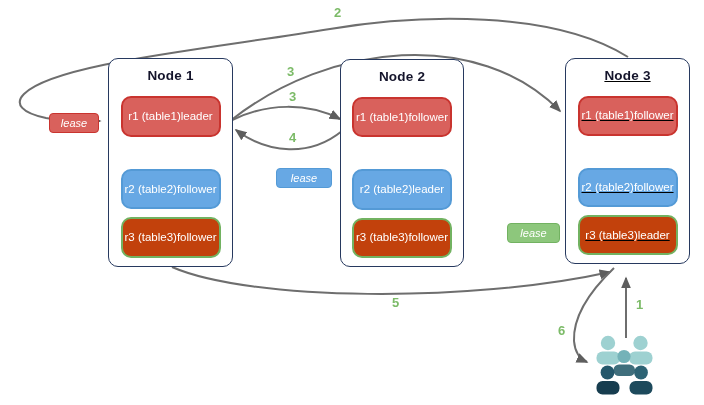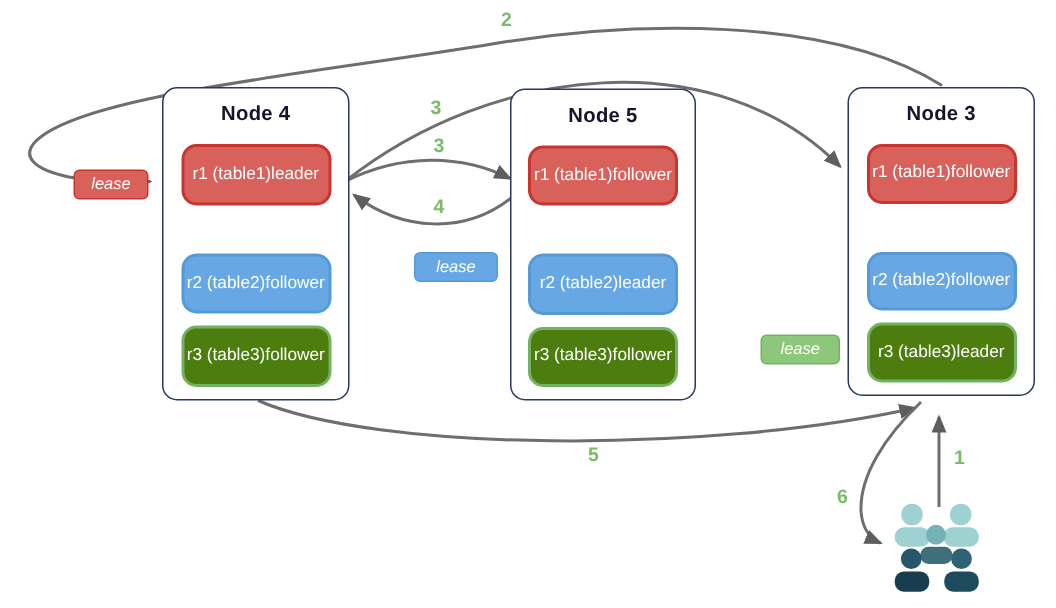--- a/index.html
+++ b/index.html
@@ -8,21 +8,21 @@
   .arrow-layer{position:absolute;left:0;top:0;width:704px;height:405px;pointer-events:none;}
 
   .node{position:absolute;background:#ffffff;border:1.6px solid #27395f;border-radius:10px;
         box-sizing:border-box;display:flex;flex-direction:column;align-items:center;padding:9px 11px 0 11px;}
   .node-title{font-size:13.5px;font-weight:bold;color:#14142b;letter-spacing:.2px;margin-bottom:13px;}
   .range{width:100px;height:47px;border-radius:10px;box-sizing:border-box;margin-bottom:8px;
          display:flex;flex-direction:row;align-items:center;justify-content:center;
          color:#ffffff;font-size:11.5px;line-height:1.28;text-align:center;}
   .range.red  {background:#d9615c;border:2px solid #c9342f;}
   .range.blue {background:#67a8e4;border:2px solid #549ad6;margin-top:24px;}
-  .range.green{background:#4d7c0f;border:2px solid #72b261;}
+  .range.green{background:#c2410c;border:2px solid #72b261;}
 
   .lease{position:absolute;box-sizing:border-box;height:20px;border-radius:4px;color:#ffffff;
          font-size:11px;display:flex;align-items:center;justify-content:center;font-style:italic;}
   .lease.red  {left:49px; top:113px;width:50px;background:#d9615c;border:1.5px solid #c9342f;}
   .lease.blue {left:276px;top:168px;width:56px;background:#67a8e4;border:1.5px solid #549ad6;}
   .lease.green{left:507px;top:223px;width:53px;background:#8dc77c;border:1.5px solid #72b261;}
 
   .step{position:absolute;color:#7cbb68;font-size:13px;font-weight:bold;line-height:16px;}
   .s1{left:636px;top:297px;} .s2{left:334px;top:5px;}  .s3a{left:287px;top:64px;}
   .s3b{left:289px;top:89px;} .s4{left:289px;top:130px;} .s5{left:392px;top:295px;}
@@ -46,52 +46,52 @@
       <path d="M230,121 C330,42 478,28 560,111" marker-end="url(#ah)"></path>
       <path d="M230,121 C268,102 308,103 340,119" marker-end="url(#ah)"></path>
       <path d="M342,131 C310,157 268,154 236,130" marker-end="url(#ah)"></path>
       <path d="M172,267 C250,301 470,303 610,272" marker-end="url(#ah)"></path>
       <path d="M626,338 L626,278" marker-end="url(#ah)"></path>
       <path d="M614,268 C590,291 573,317 574,341 C575,353 580,359 587,362" marker-end="url(#ah)"></path>
     </g>
   </svg>
 
   <div class="node" style="left:108px;top:58px;width:125px;height:209px;">
-    <div class="node-title">Node 4</div>
+    <div class="node-title">Node 1</div>
     <div class="range red">
       <span>r1 (table1)</span>
       <span>leader</span>
     </div>
     <div class="range blue">
       <span>r2 (table2)</span>
       <span>follower</span>
     </div>
     <div class="range green">
       <span>r3 (table3)</span>
       <span>follower</span>
     </div>
   </div>
 
   <div class="node" style="left:340px;top:59px;width:124px;height:208px;">
-    <div class="node-title">Node 5</div>
+    <div class="node-title">Node 2</div>
     <div class="range red">
       <span>r1 (table1)</span>
       <span>follower</span>
     </div>
     <div class="range blue">
       <span>r2 (table2)</span>
       <span>leader</span>
     </div>
     <div class="range green">
       <span>r3 (table3)</span>
       <span>follower</span>
     </div>
   </div>
 
-  <div class="node" style="left:565px;top:58px;width:125px;height:206px;">
+  <div class="node" style="left:565px;top:58px;width:125px;height:206px;text-decoration:underline;">
     <div class="node-title">Node 3</div>
     <div class="range red">
       <span>r1 (table1)</span>
       <span>follower</span>
     </div>
     <div class="range blue">
       <span>r2 (table2)</span>
       <span>follower</span>
     </div>
     <div class="range green">

